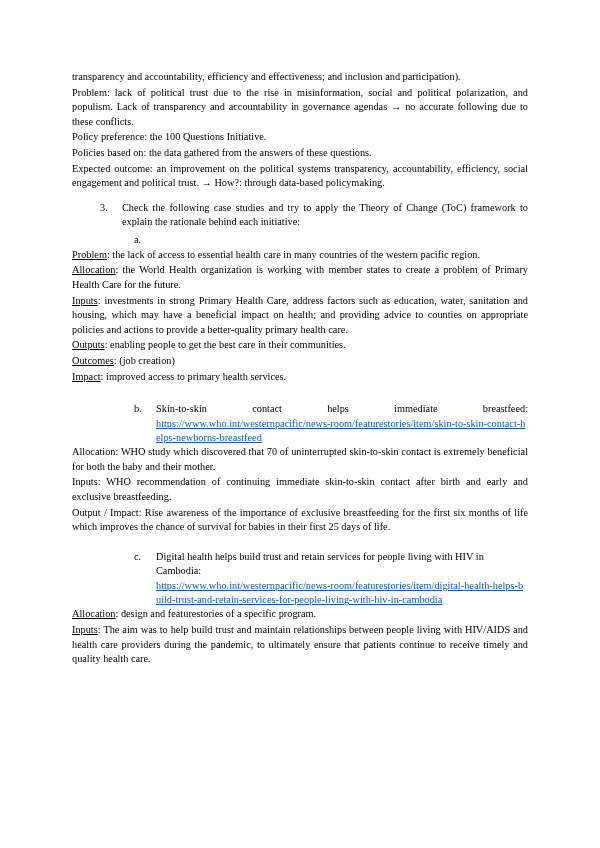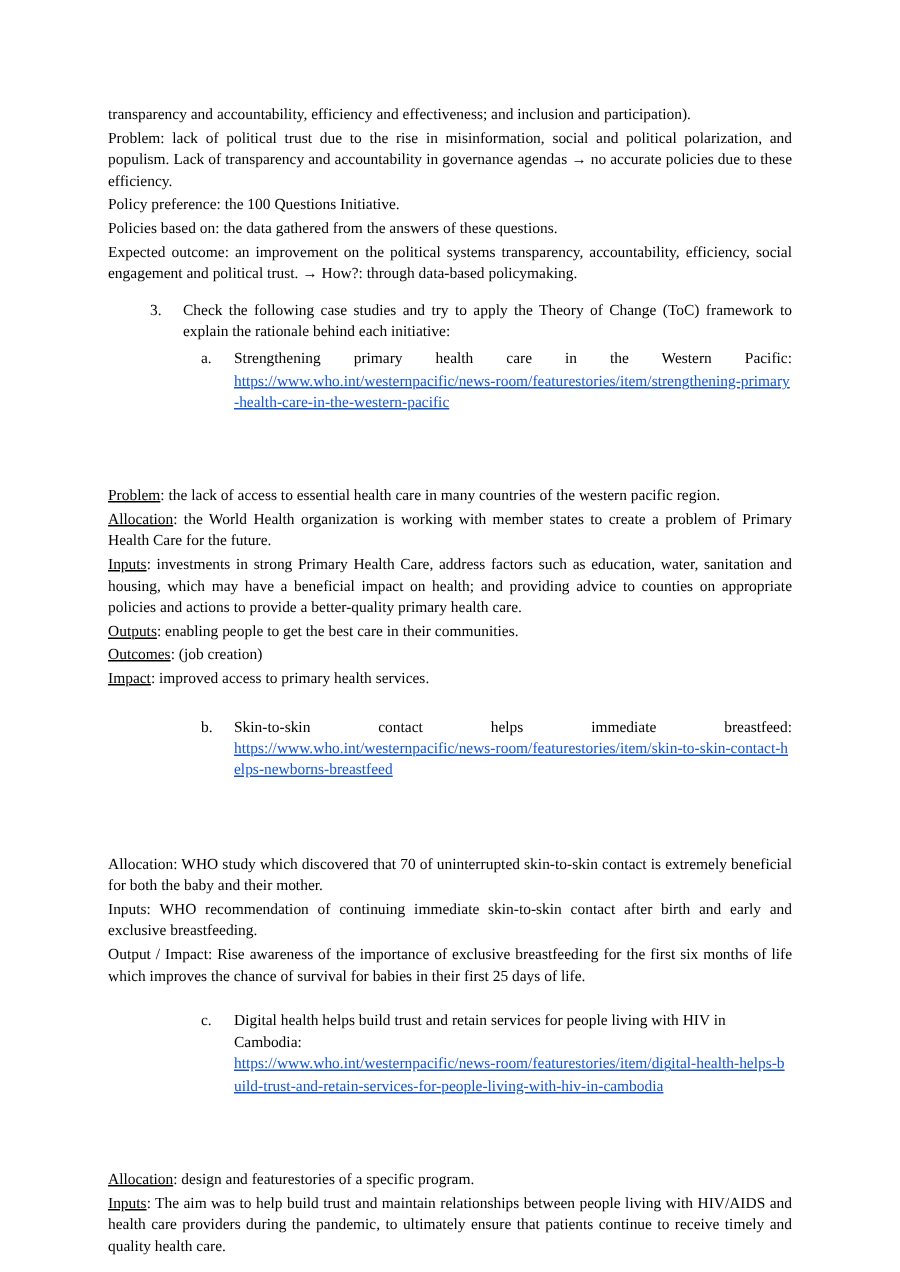--- a/index.html
+++ b/index.html
@@ -78,45 +78,40 @@
   }
   .spread {
     display: block;
     text-align: justify;
     text-align-last: justify;
   }
   .gap-md { height: 11px; }
   .gap-lg { height: 14px; }
   .block-body {
     padding-left: 0;
-    margin-top: 48px;
   }
 </style>
 </head>
 <body>
 
 <div class="page">
 
   <p class="just">transparency and accountability, efficiency and effectiveness; and inclusion and participation).</p>
-  <p class="just">Problem: lack of political trust due to the rise in misinformation, social and political polarization, and populism. Lack of transparency and accountability in governance agendas → no accurate policies due to these efficiency.</p>
+  <p class="just">Problem: lack of political trust due to the rise in misinformation, social and political polarization, and populism. Lack of transparency and accountability in governance agendas → no accurate following due to these conflicts.</p>
   <p class="just">Policy preference: the 100 Questions Initiative.</p>
   <p class="just">Policies based on: the data gathered from the answers of these questions.</p>
   <p class="just">Expected outcome: an improvement on the political systems transparency, accountability, efficiency, social engagement and political trust. → How?: through data-based policymaking.</p>
 
   <div class="item-num">
     <div class="marker">3.</div>
     <div class="body">Check the following case studies and try to apply the Theory of Change (ToC) framework to explain the rationale behind each initiative:</div>
   </div>
 
   <div class="item-alpha">
     <div class="marker">a.</div>
-    <div class="body">
-      <span class="spread">Strengthening primary health care in the Western Pacific:</span>
-      <a class="link" href="#">https://www.who.int/westernpacific/news-room/featurestories/item/strengthening-primary-health-care-in-the-western-pacific</a>
-    </div>
   </div>
 
   <div class="block-body">
     <p class="just"><span class="u">Problem</span><span>: the lack of access to essential  health care in many countries of the western pacific region.</span></p>
     <p class="just"><span class="u">Allocation</span><span>: the World Health organization is working with member states to create a problem of Primary Health Care for the future.</span></p>
     <p class="just"><span class="u">Inputs</span><span>: investments in strong Primary Health Care, address factors such as education, water, sanitation and housing, which may have a beneficial impact on health; and providing advice to counties on appropriate policies and actions to provide a better-quality primary health care.</span></p>
     <p class="just"><span class="u">Outputs</span><span>: enabling people to get the best care in their communities.</span></p>
     <p class="just"><span class="u">Outcomes</span><span>: (job creation)</span></p>
     <p class="just"><span class="u">Impact</span><span>: improved access to primary health services.</span></p>
   </div>

